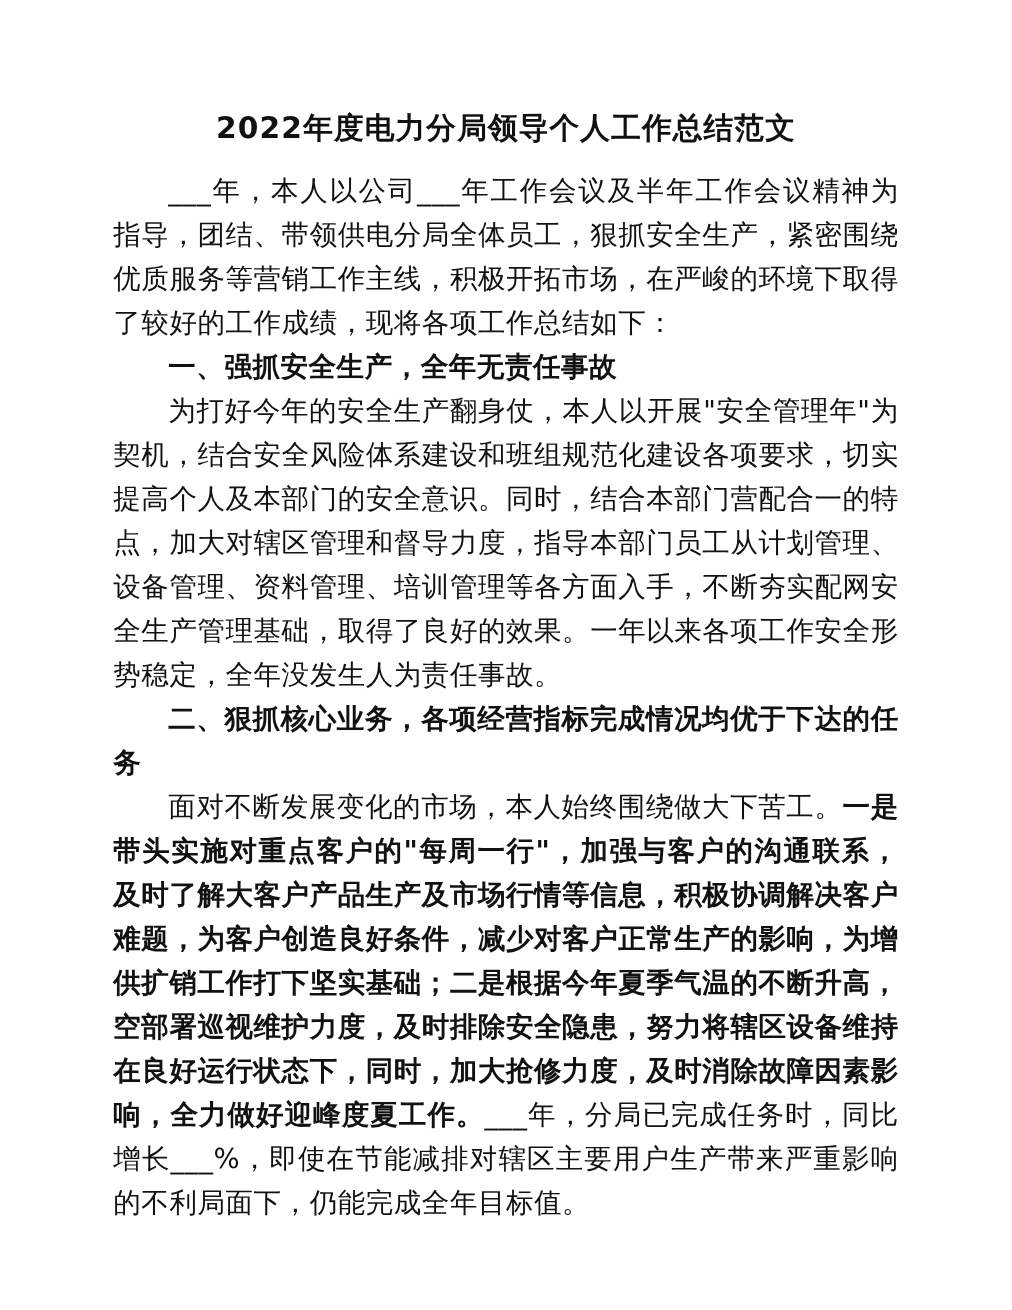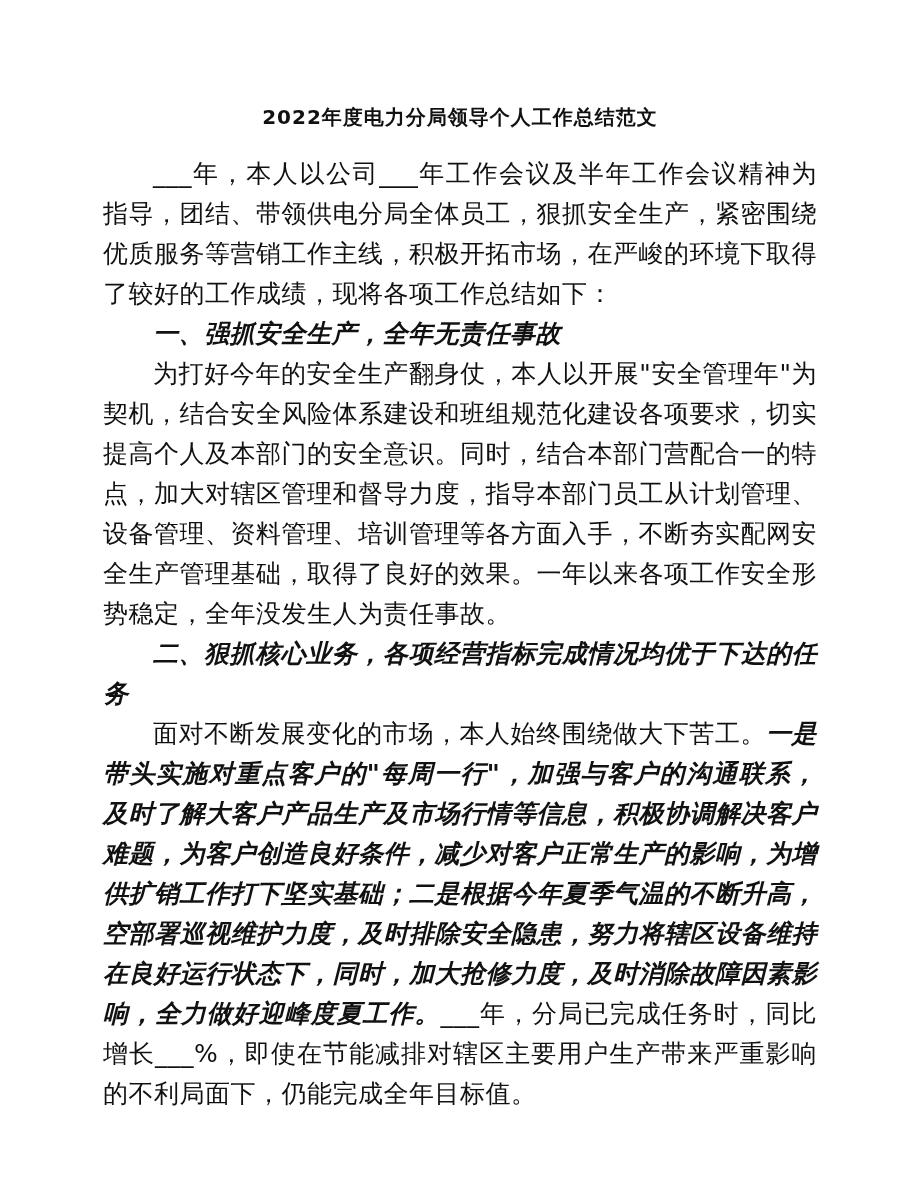--- a/index.html
+++ b/index.html
@@ -15,40 +15,39 @@
     background: #ffffff;
     box-sizing: border-box;
     padding: 100px 103px 0 103px;
     font-family: "DejaVu Sans", sans-serif;
     color: #111111;
     overflow: hidden;
   }
   .doc-title {
     margin: 0 0 20px 0;
     text-align: center;
-    font-size: 20px;
+    font-size: 27px;
     font-weight: bold;
     line-height: 34px;
     letter-spacing: 1px;
   }
   .doc-body p {
     margin: 0;
     font-size: 25px;
     line-height: 40px;
     text-align: justify;
     text-indent: 2em;
     letter-spacing: 0.5px;
     word-break: break-all;
   }
   .doc-body p.heading {
     font-weight: bold;
   }
   .doc-body span.bold {
     font-weight: bold;
-    font-style: italic;
   }
 </style>
 </head>
 <body>
 
 <div class="page">
   <h1 class="doc-title">2022年度电力分局领导个人工作总结范文</h1>
   <div class="doc-body">
       <p><span>___年，本人以公司___年工作会议及半年工作会议精神为指导，团结、带领供电分局全体员工，狠抓安全生产，紧密围绕优质服务等营销工作主线，积极开拓市场，在严峻的环境下取得了较好的工作成绩，现将各项工作总结如下：</span></p>
       <p class="heading"><span class="bold">一、强抓安全生产，全年无责任事故</span></p>

